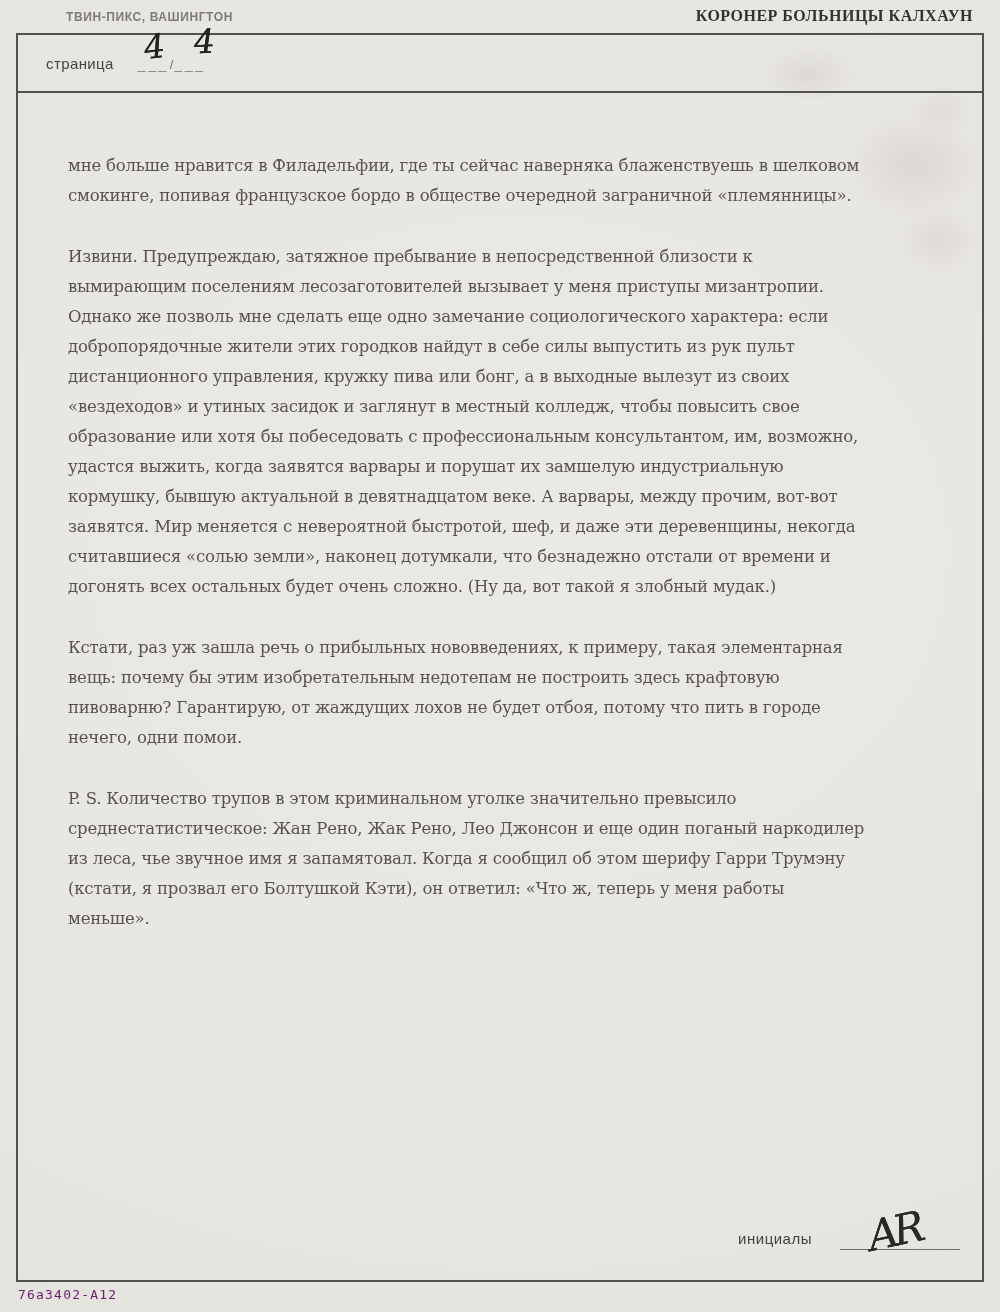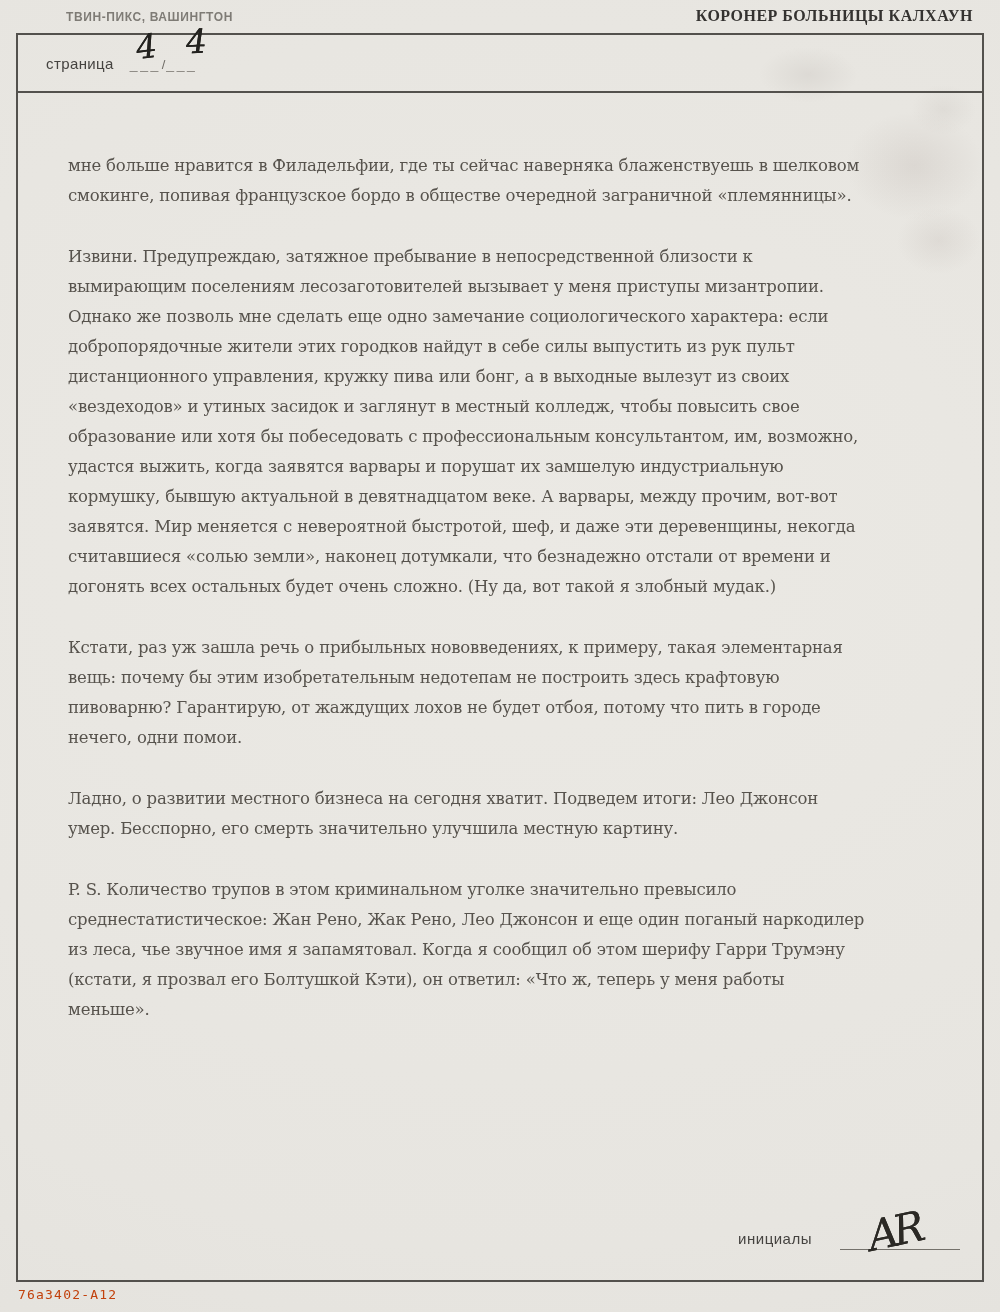--- a/index.html
+++ b/index.html
@@ -32,21 +32,21 @@
   }
   .box-header{
     height:58px;border-bottom:2px solid #53514d;box-sizing:border-box;
     display:flex;align-items:center;justify-content:space-between;
     padding:0 24px 0 28px;
   }
   .form-id-line{font-size:15px;color:#2c2b29;letter-spacing:.3px;white-space:nowrap;}
   .form-id-line .hospital{font-weight:400;color:#33312e;}
   .form-id-line .slash{font-weight:400;color:#33312e;padding:0 4px;}
   .form-id-line .doc-title{font-weight:700;color:#1e1d1b;}
-  .page-area{display:flex;align-items:baseline;gap:16px;padding-right:14px;}
+  .page-area{display:flex;align-items:baseline;gap:24px;padding-right:14px;}
   .page-label{font-size:15px;color:#454340;letter-spacing:.4px;}
   .page-field{position:relative;display:flex;align-items:baseline;white-space:nowrap;}
   .page-blank{font-size:14px;color:#8b8781;letter-spacing:2.5px;}
   .page-slash{font-size:13px;color:#6f6c66;padding:0 1px;}
   .hand-num{
     position:absolute;
     font-family:"DejaVu Serif", serif;font-style:italic;
     font-size:33px;line-height:1;color:#23221f;
     text-shadow:0 0 .4px #23221f;
   }
@@ -76,21 +76,21 @@
     position:absolute;left:28px;bottom:-4px;
     font-family:"DejaVu Serif", serif;font-style:italic;
     font-size:42px;line-height:1;color:#2b2925;
     letter-spacing:-5px;transform:rotate(-12deg);
     text-shadow:0 0 .4px #2b2925;
   }
   
   .footer-code{
     position:absolute;left:18px;top:1287px;
     font-family:"DejaVu Sans Mono", monospace;
-    font-size:13px;color:#c2410c;letter-spacing:1.2px;
+    font-size:13px;color:#701a75;letter-spacing:1.2px;
   }
 </style>
 </head>
 <body>
 
 <div class="top-labels">
   <span class="top-label-left">ТВИН-ПИКС, ВАШИНГТОН</span>
   <span class="top-label-right">КОРОНЕР БОЛЬНИЦЫ КАЛХАУН</span>
 </div>
 
@@ -106,21 +106,20 @@
         <span class="hand-num hand-current">4</span>
         <span class="hand-num hand-total">4</span>
       </span>
     </div>
   </div>
 
   <div class="letter-body">
     <p>мне больше нравится в Филадельфии, где ты сейчас наверняка блаженствуешь в шелковом смокинге, попивая французское бордо в обществе очередной заграничной «племянницы».</p>
     <p>Извини. Предупреждаю, затяжное пребывание в непосредственной близости к вымирающим поселениям лесозаготовителей вызывает у меня приступы мизантропии. Однако же позволь мне сделать еще одно замечание социологического характера: если добропорядочные жители этих городков найдут в себе силы выпустить из рук пульт дистанционного управления, кружку пива или бонг, а в выходные вылезут из своих «вездеходов» и утиных засидок и заглянут в местный колледж, чтобы повысить свое образование или хотя бы побеседовать с профессиональным консультантом, им, возможно, удастся выжить, когда заявятся варвары и порушат их замшелую индустриальную кормушку, бывшую актуальной в девятнадцатом веке. А варвары, между прочим, вот-вот заявятся. Мир меняется с невероятной быстротой, шеф, и даже эти деревенщины, некогда считавшиеся «солью земли», наконец дотумкали, что безнадежно отстали от времени и догонять всех остальных будет очень сложно. (Ну да, вот такой я злобный мудак.)</p>
     <p>Кстати, раз уж зашла речь о прибыльных нововведениях, к примеру, такая элементарная вещь: почему бы этим изобретательным недотепам не построить здесь крафтовую пивоварню? Гарантирую, от жаждущих лохов не будет отбоя, потому что пить в городе нечего, одни помои.</p>
-    <p>Ладно, о развитии местного бизнеса на сегодня хватит. Подведем итоги: Лео Джонсон умер. Бесспорно, его смерть значительно улучшила местную картину.</p>
     <p>P. S. Количество трупов в этом криминальном уголке значительно превысило среднестатистическое: Жан Рено, Жак Рено, Лео Джонсон и еще один поганый наркодилер из леса, чье звучное имя я запамятовал. Когда я сообщил об этом шерифу Гарри Трумэну (кстати, я прозвал его Болтушкой Кэти), он ответил: «Что ж, теперь у меня работы меньше».</p>
   </div>
 
   <div class="initials-row">
     <span class="initials-label">инициалы</span>
     <span class="initials-line">
       <span class="initials-value">AR</span>
     </span>
   </div>
 

